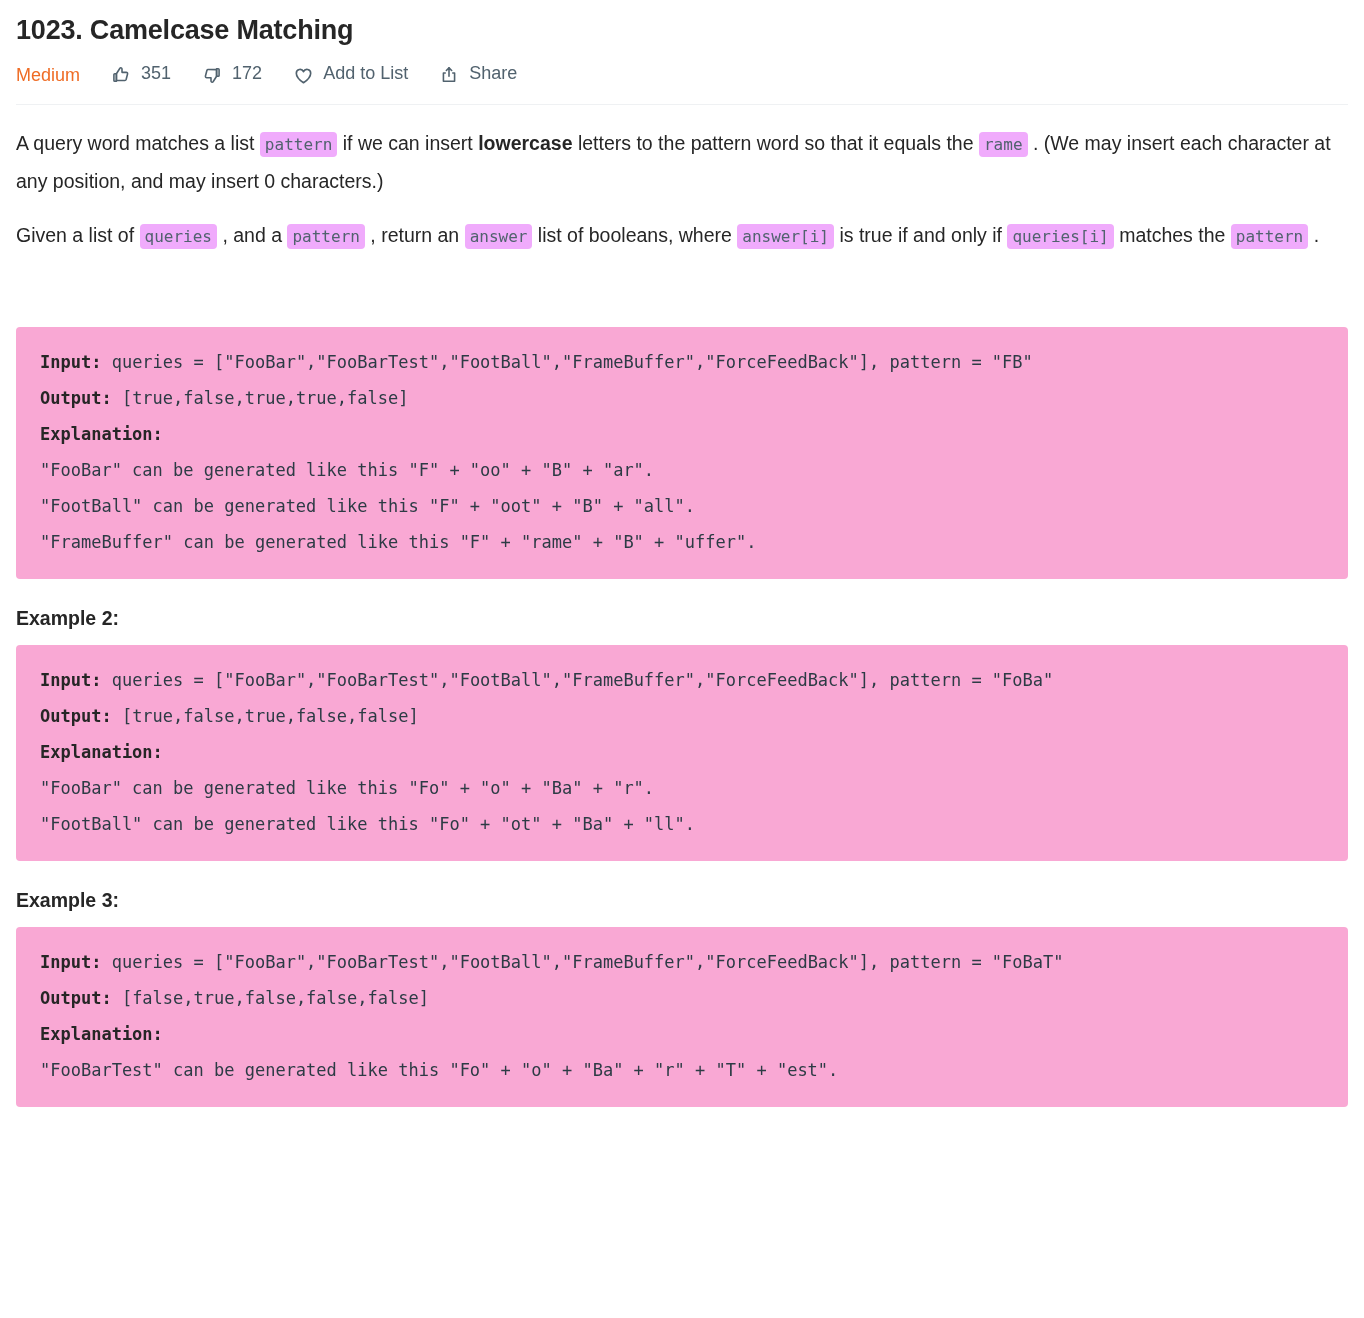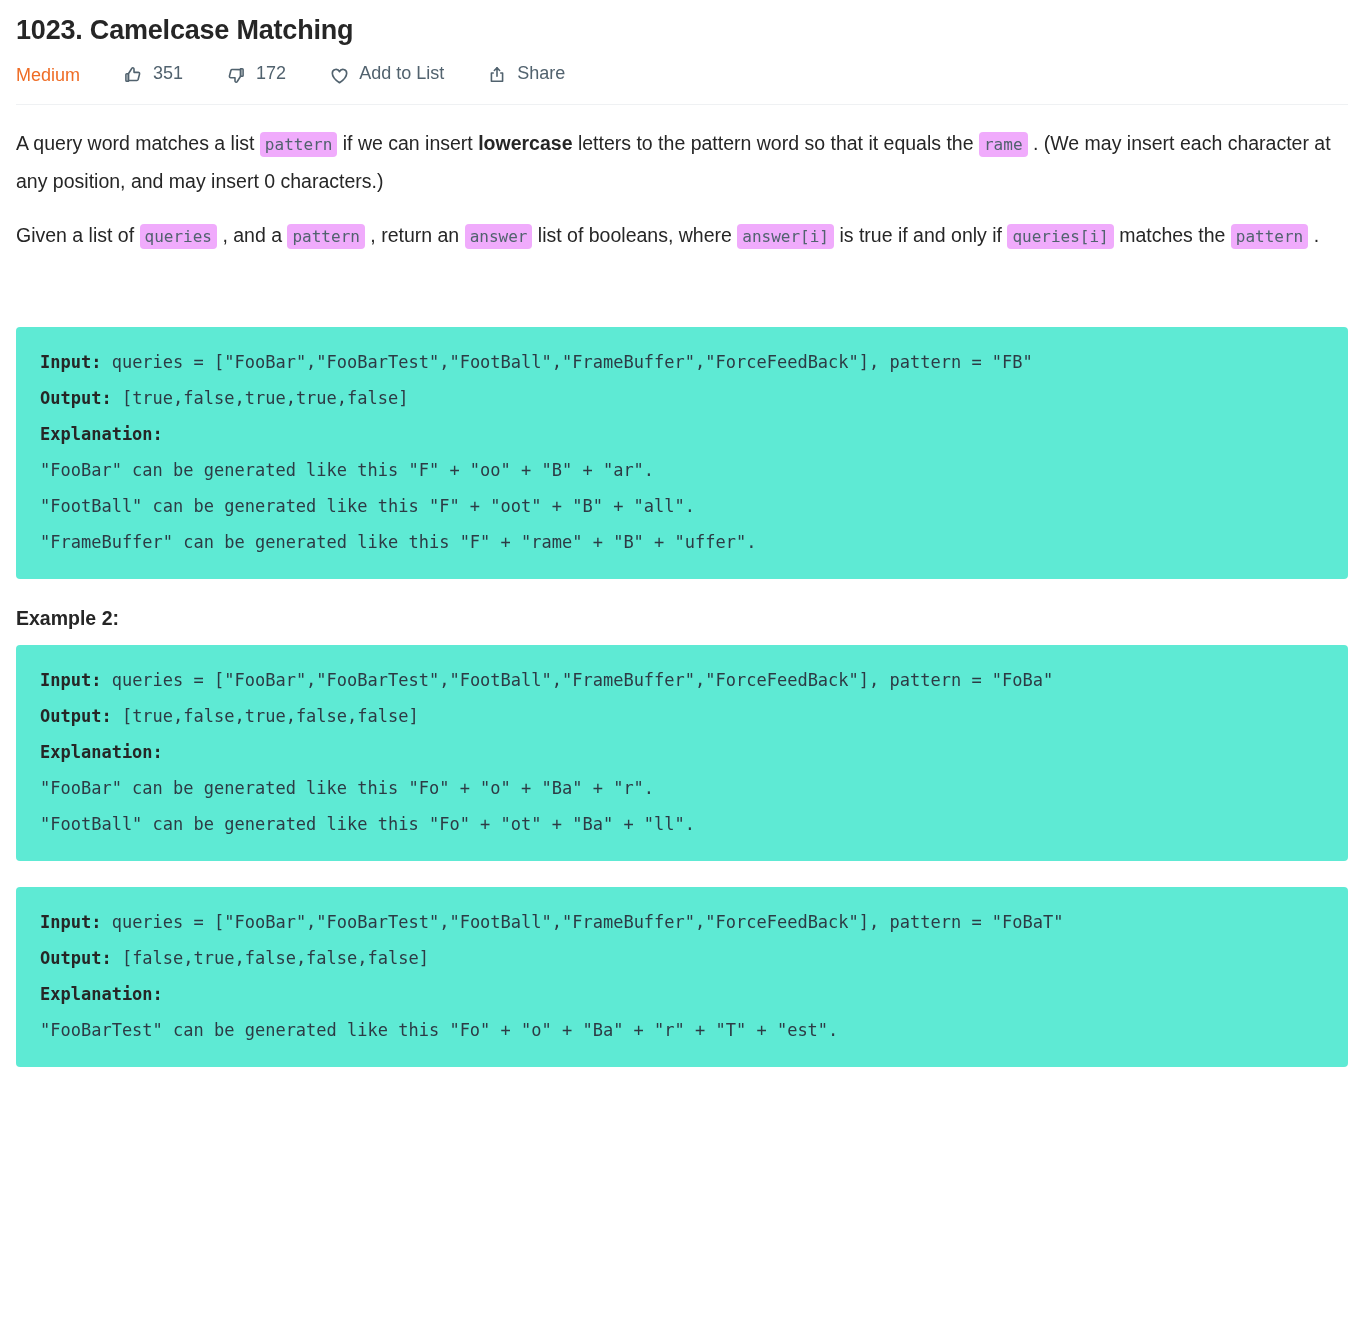--- a/index.html
+++ b/index.html
@@ -28,21 +28,20 @@
     margin: 0;
     padding: 12px 0 0 0;
     line-height: 36px;
   }
   
   .meta-row {
     display: flex;
     align-items: center;
     height: 46px;
     margin-top: 4px;
-    gap: 12px;
   }
   .difficulty {
     color: #ef6c25;
     font-size: 18px;
     line-height: 18px;
     margin-right: 30px;
     white-space: nowrap;
   }
   .meta-item {
     display: flex;
@@ -96,21 +95,21 @@
   .example-title {
     font-size: 19.5px;
     font-weight: bold;
     color: #262626;
     margin: 0 0 14px 0;
     line-height: 26px;
   }
   .spacer-before-examples { height: 72px; }
 
   pre.code-block {
-    background: #5eead4;
+    background: #f9a8d4;
     border-radius: 4px;
     margin: 0 0 26px 0;
     padding: 17px 24px 19px 24px;
     font-family: "DejaVu Sans Mono", monospace;
     font-size: 17px;
     line-height: 36px;
     color: #2d3b45;
     white-space: pre-wrap;
     word-break: break-word;
     overflow: hidden;
@@ -189,20 +188,21 @@
 <span>"FootBall" can be generated like this "F" + "oot" + "B" + "all".</span>
 <span>"FrameBuffer" can be generated like this "F" + "rame" + "B" + "uffer".</span></pre>
 
       <h3 class="example-title">Example 2:</h3>
       <pre class="code-block"><span class="lbl">Input:</span><span> queries = ["FooBar","FooBarTest","FootBall","FrameBuffer","ForceFeedBack"], pattern = "FoBa"</span>
 <span class="lbl">Output:</span><span> [true,false,true,false,false]</span>
 <span class="lbl">Explanation:</span>
 <span>"FooBar" can be generated like this "Fo" + "o" + "Ba" + "r".</span>
 <span>"FootBall" can be generated like this "Fo" + "ot" + "Ba" + "ll".</span></pre>
 
+      <h3 class="example-title">Example 3:</h3>
       <pre class="code-block"><span class="lbl">Input:</span><span> queries = ["FooBar","FooBarTest","FootBall","FrameBuffer","ForceFeedBack"], pattern = "FoBaT"</span>
 <span class="lbl">Output:</span><span> [false,true,false,false,false]</span>
 <span class="lbl">Explanation:</span>
 <span>"FooBarTest" can be generated like this "Fo" + "o" + "Ba" + "r" + "T" + "est".</span></pre>
 
     </div>
   </div>
 </div>
 
 </body></html>

